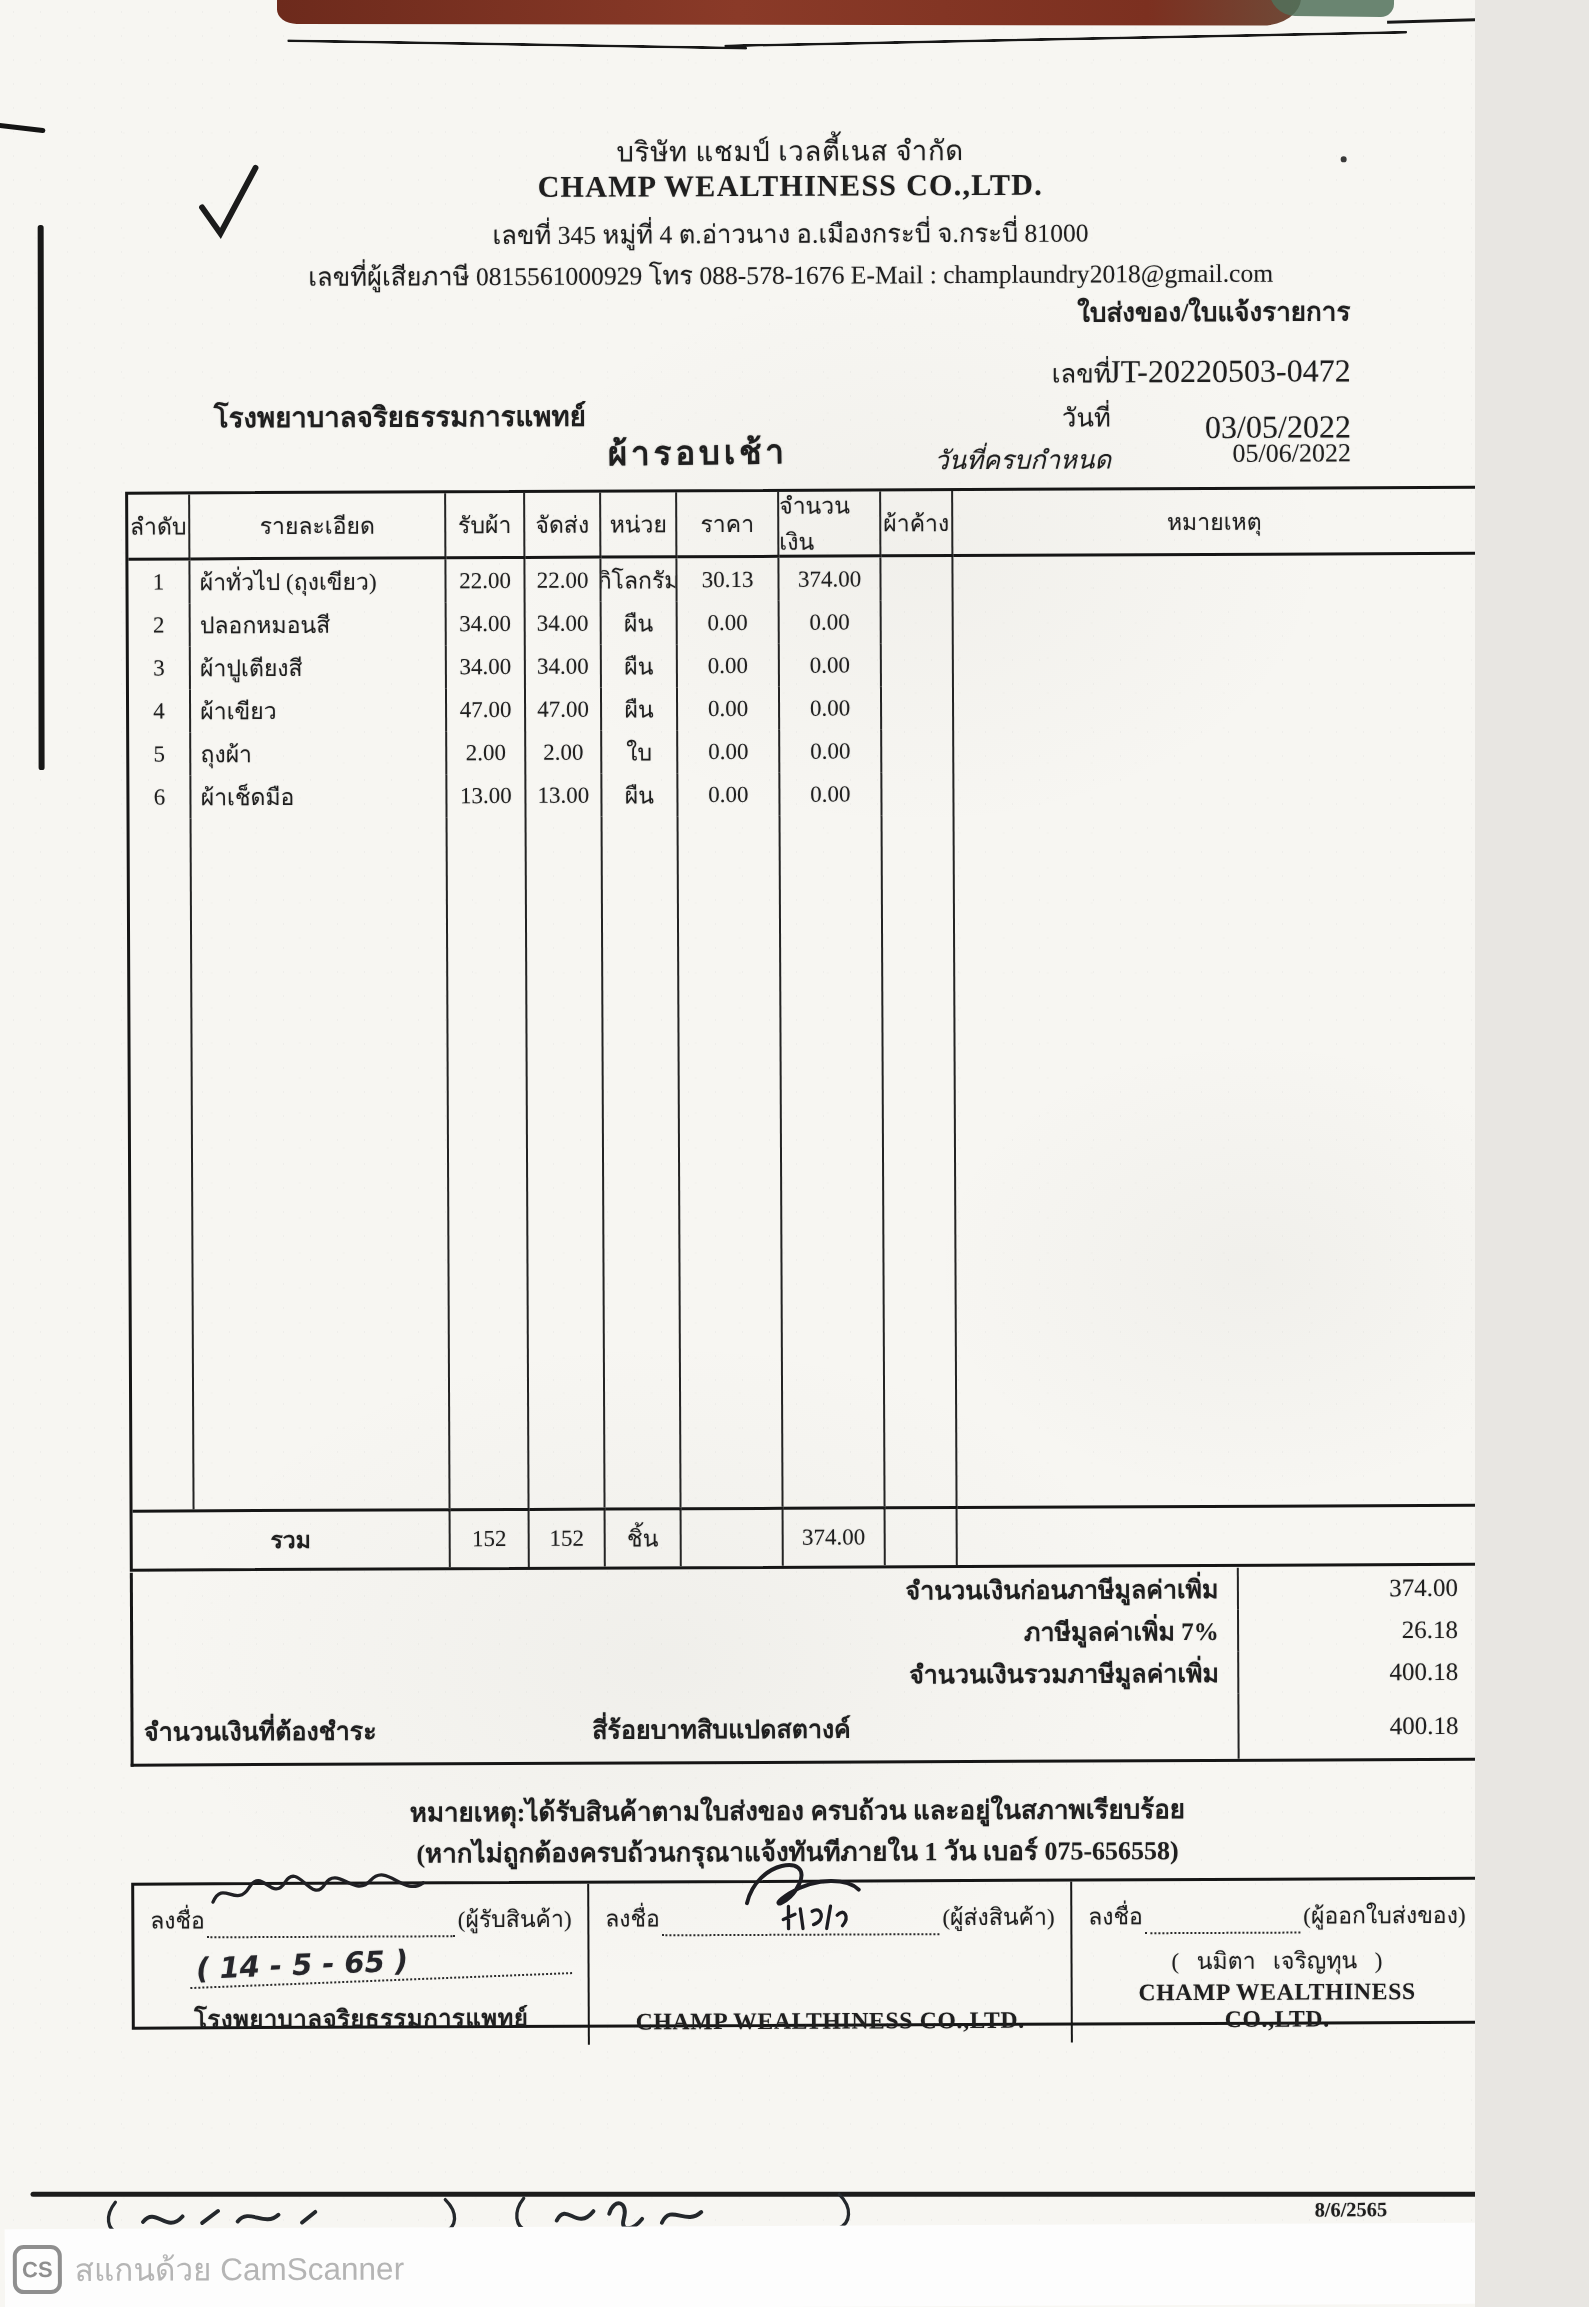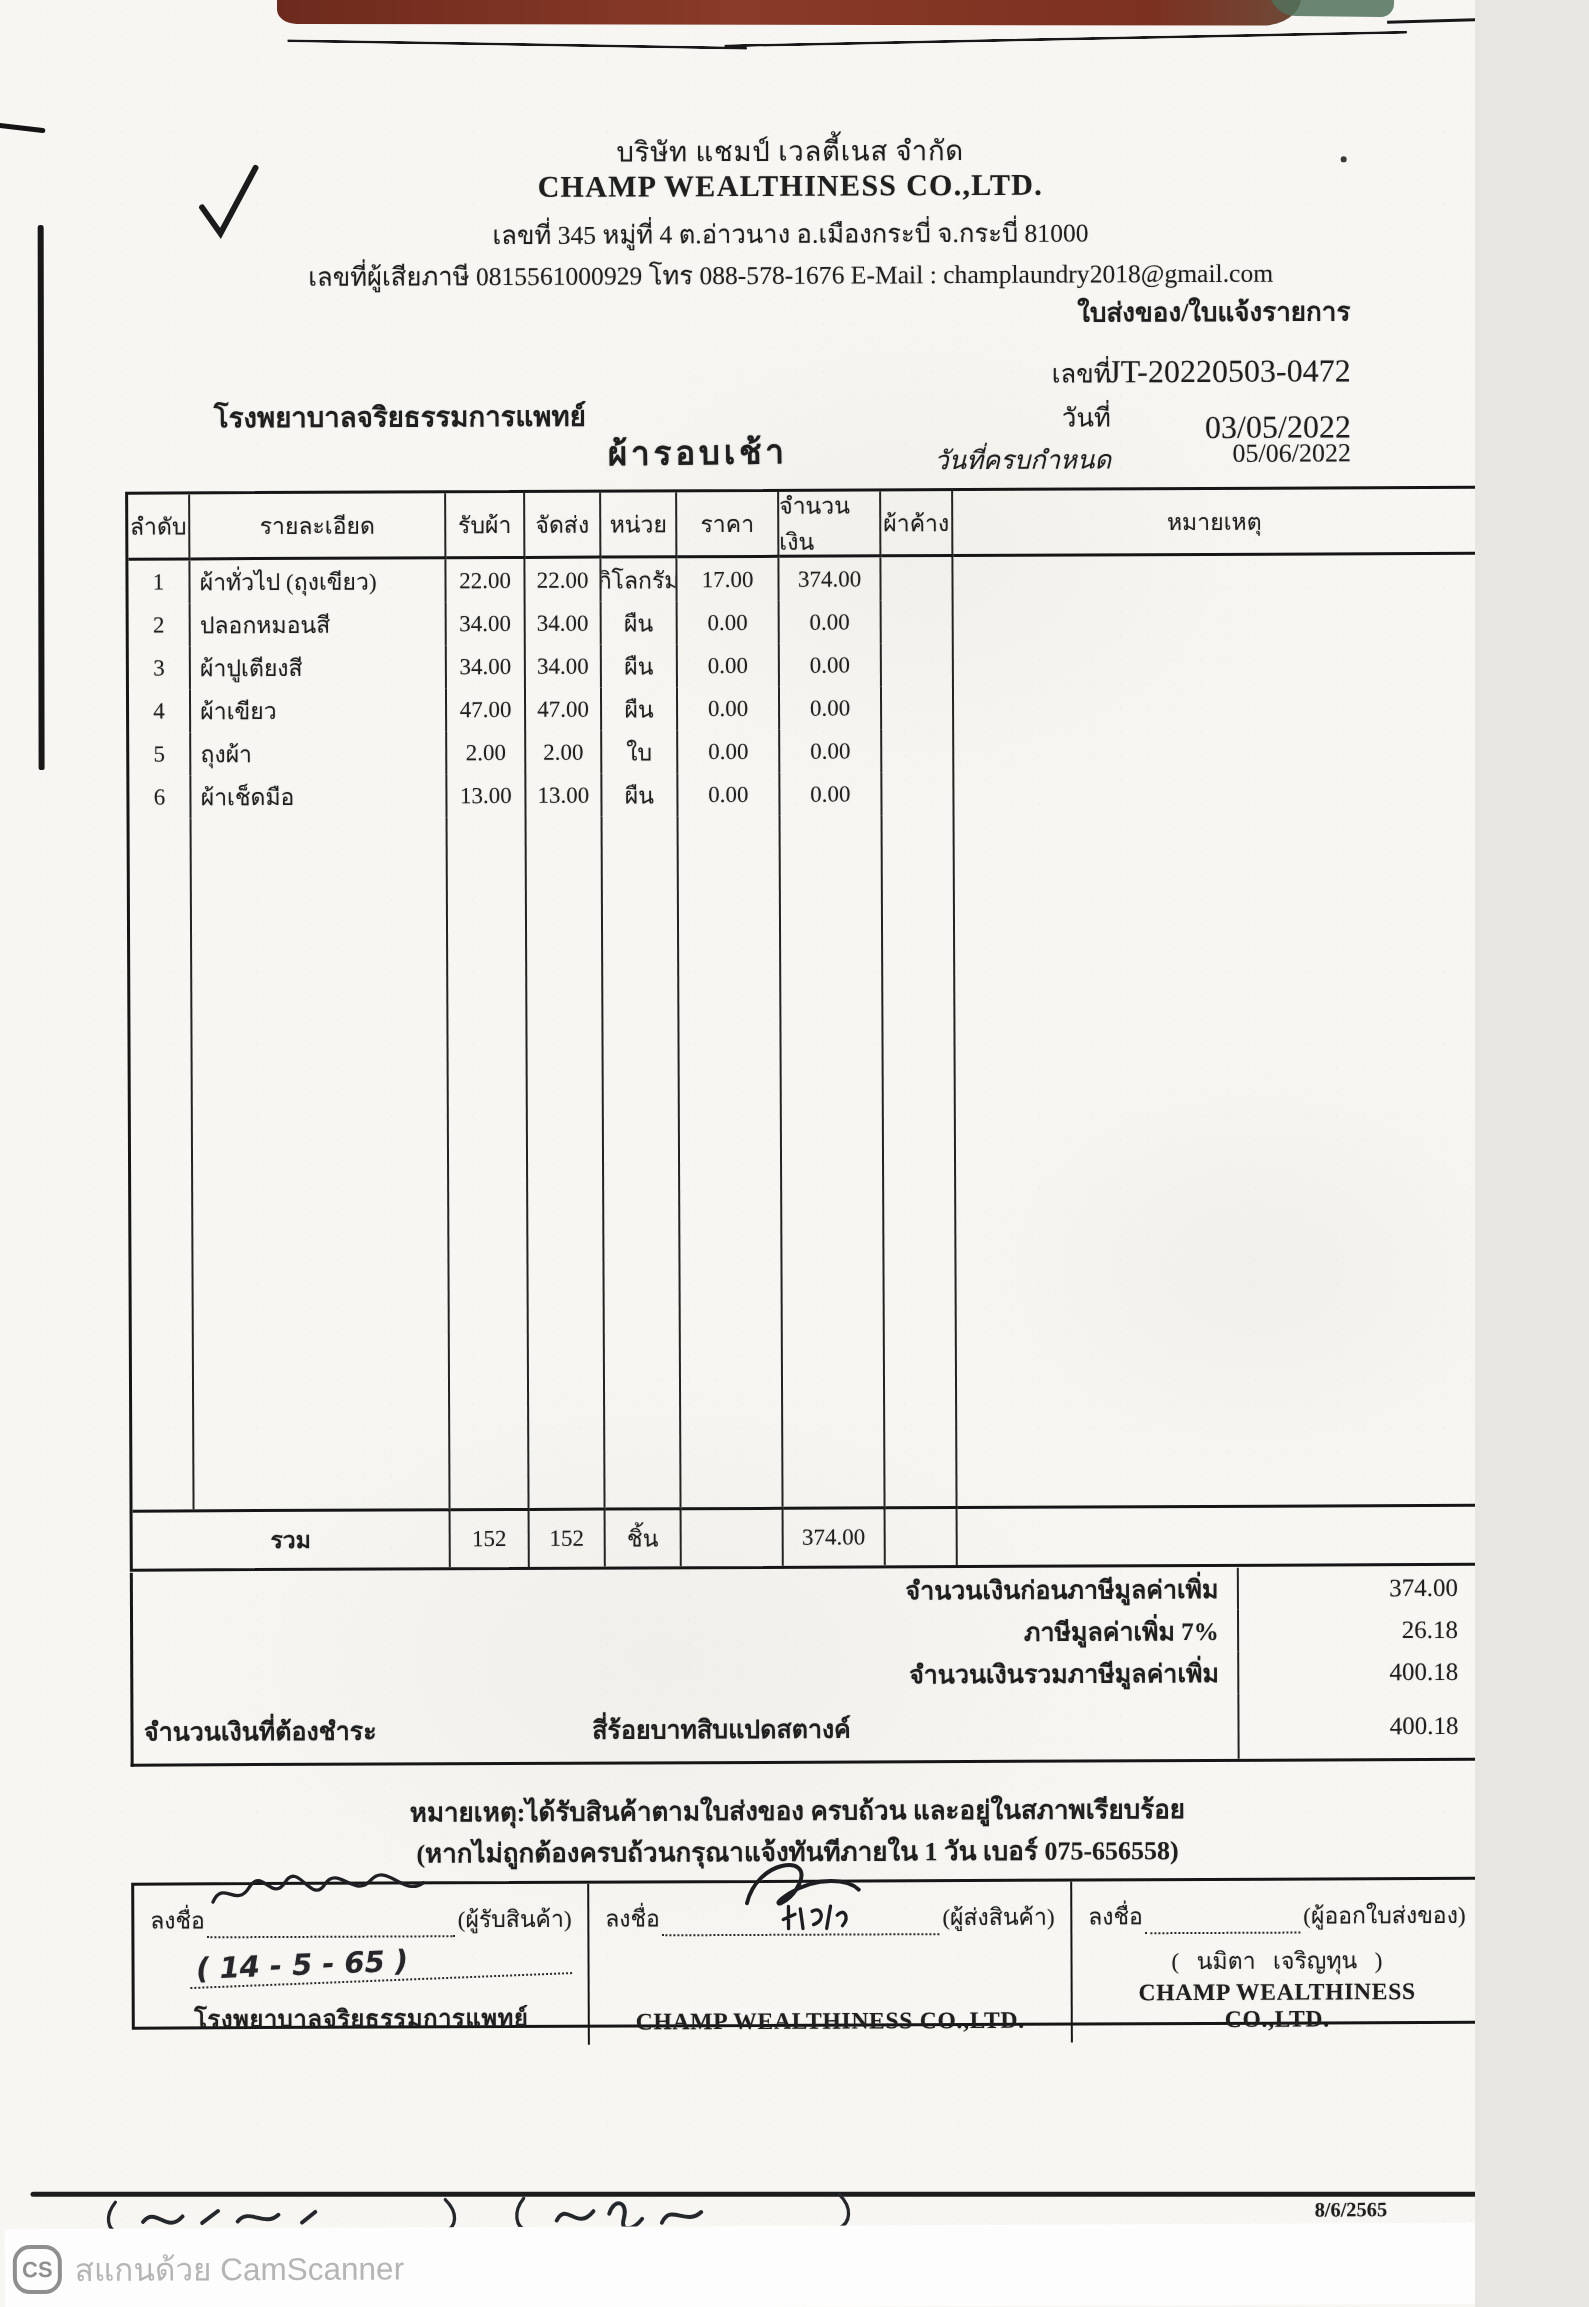--- a/index.html
+++ b/index.html
@@ -108,21 +108,21 @@
   .speck-red{left:1575px;top:122px;width:10.5px;height:17px;background:#a03428;border-radius:40%;}
   .fold-line{left:26px;top:2192px;width:1530px;height:4.6px;background:#1c1c1c;transform:rotate(0.25deg);border-radius:2.6px;}
   .fold-tail{left:1478px;top:2212px;width:125px;height:3.9px;background:#222;transform:rotate(7deg);border-radius:2px;}
   .bottom-dots1{left:115px;top:2232px;width:315px;border-bottom:3.3px dotted #2a2a2a;}
   .bottom-dots2{left:519px;top:2232px;width:309px;border-bottom:3.3px dotted #2a2a2a;}
   .page-date{left:1310px;top:2201px;font-size:20.4px;font-weight:600;}
 
   
   .cs-bar{left:0;top:2226px;width:1589px;height:81px;background:#fdfdfd;display:flex;align-items:center;
           font-family:"Liberation Sans","DejaVu Sans",sans-serif;}
-  .cs-logo{width:41px;height:41px;margin-left:7.9px;border:4.6px solid #8f8f8f;border-radius:17px;
+  .cs-logo{width:41px;height:41px;margin-left:7.9px;border:4.6px solid #8f8f8f;border-radius:11px;
            display:flex;align-items:center;justify-content:center;font-size:22px;font-weight:700;color:#8f8f8f;}
   .cs-text{margin-left:13px;font-size:31.5px;color:#b5b5b5;}
 </style>
 </head>
 <body>
 
 <div class="page">
   <div class="inner">
 
     <div class="abs red-band"></div>
@@ -164,21 +164,21 @@
       <div class="c hdr">ราคา</div>
       <div class="c hdr">จำนวนเงิน</div>
       <div class="c hdr">ผ้าค้าง</div>
       <div class="c hdr last">หมายเหตุ</div>
 
       <div class="c">1</div>
       <div class="c desc">ผ้าทั่วไป (ถุงเขียว)</div>
       <div class="c">22.00</div>
       <div class="c">22.00</div>
       <div class="c">กิโลกรัม</div>
-      <div class="c">17.00</div>
+      <div class="c">30.13</div>
       <div class="c">374.00</div>
       <div class="c"></div>
       <div class="c last"></div>
 
       <div class="c">2</div>
       <div class="c desc">ปลอกหมอนสี</div>
       <div class="c">34.00</div>
       <div class="c">34.00</div>
       <div class="c">ผืน</div>
       <div class="c">0.00</div>

